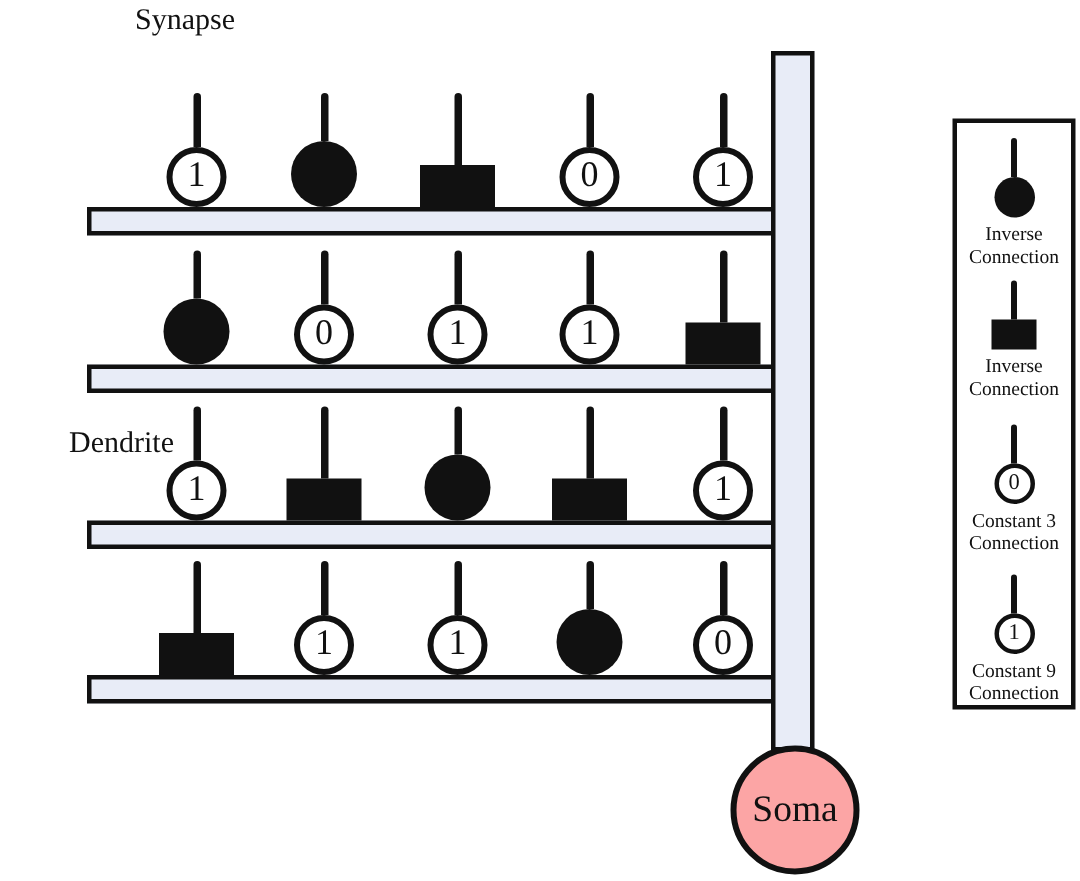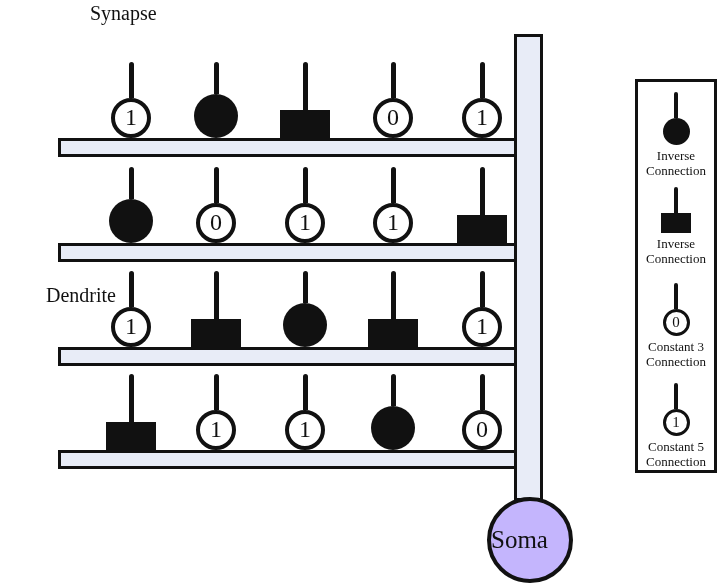--- a/index.html
+++ b/index.html
@@ -15,22 +15,22 @@
   .bar {
     position:absolute; left:58px; width:470px; height:19px;
     background:var(--fill); border:3px solid var(--ink);
   }
   .membrane {
     position:absolute; left:514px; top:34px; width:29px; height:467px;
     background:var(--fill); border:3px solid var(--ink);
   }
   .soma {
     position:absolute; left:487px; top:497px; width:86px; height:86px;
-    background:#c4b5fd; border:4px solid var(--ink); border-radius:50%;
-    display:flex; align-items:center; justify-content:flex-start; font-size:25px;
+    background:#fca5a5; border:4px solid var(--ink); border-radius:50%;
+    display:flex; align-items:center; justify-content:center; font-size:25px;
   }
 
   .synapse {
     position:absolute; width:56px; height:76px;
     display:flex; flex-direction:column; align-items:center;
     transform:translateX(-50%);
   }
   .stem { width:5px; flex:1 1 auto; background:var(--ink); border-radius:3px 3px 0 0; }
   .sym { flex:0 0 auto; }
   .sym-open {
@@ -176,17 +176,17 @@
       </div>
       <div class="legend-item" style="top: 201px;">
         <div class="lstem"></div>
         <div class="lsym-open">0</div>
         <div class="llabel">Constant 3
 Connection</div>
       </div>
       <div class="legend-item" style="top: 301px;">
         <div class="lstem"></div>
         <div class="lsym-open">1</div>
-        <div class="llabel">Constant 5
+        <div class="llabel">Constant 9
 Connection</div>
       </div>
     </div>
 </div>
 
 </body></html>

